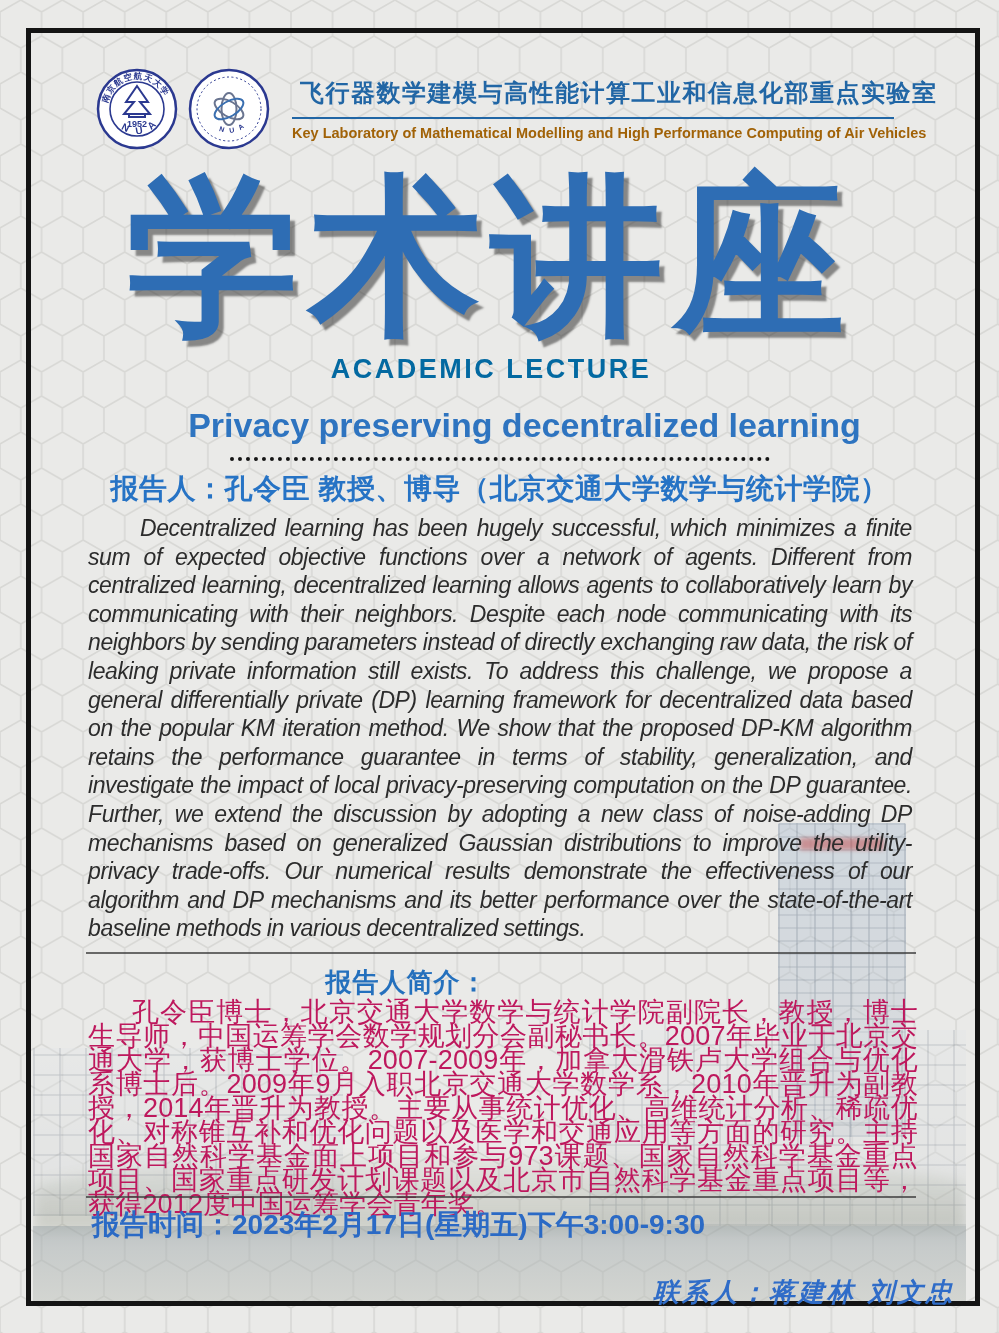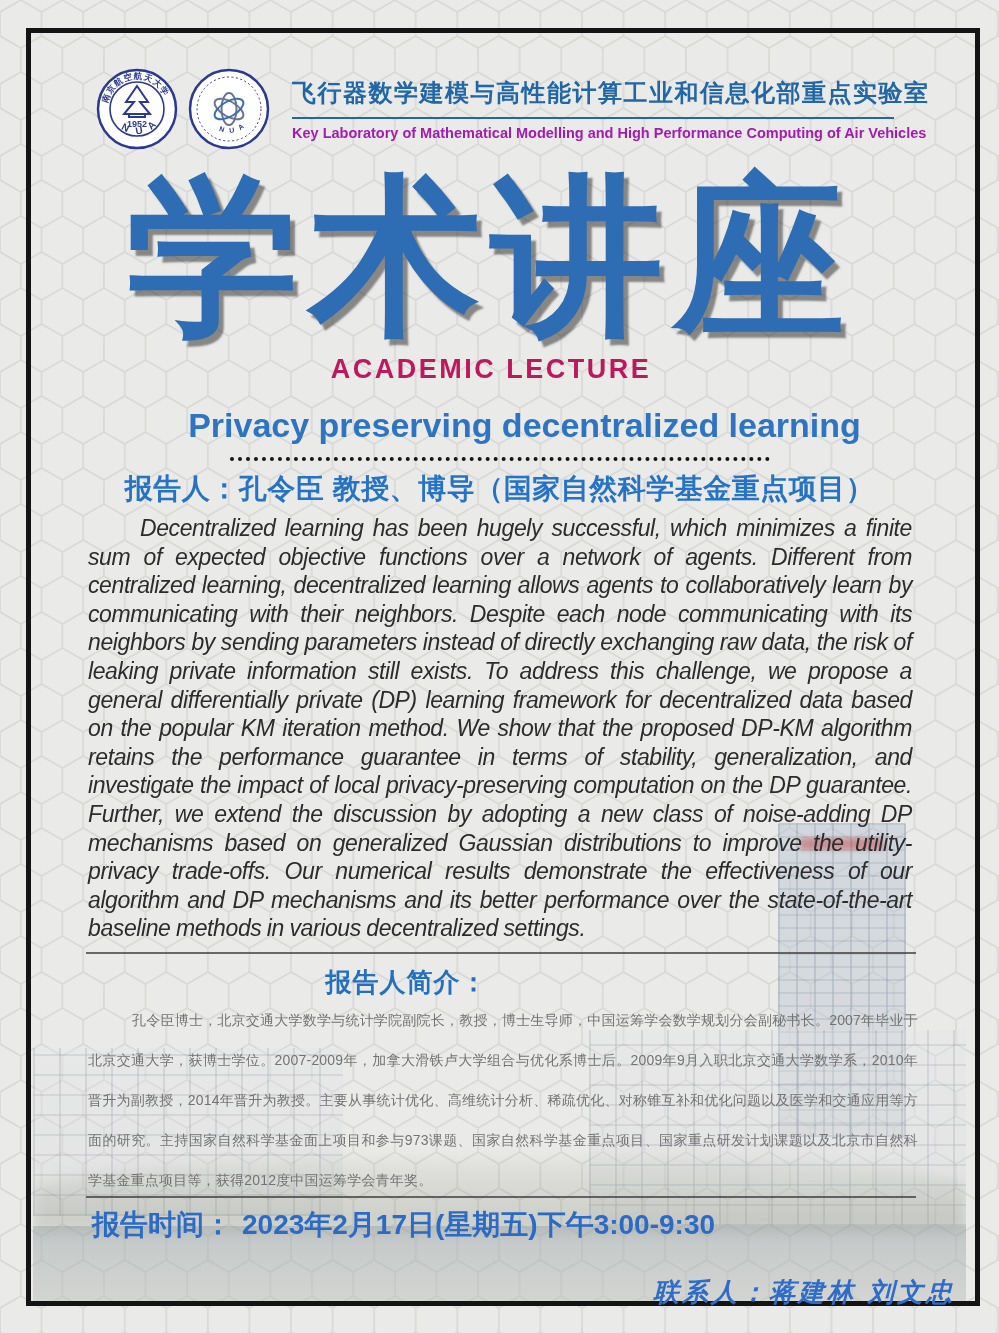--- a/index.html
+++ b/index.html
@@ -29,47 +29,47 @@
     background:linear-gradient(180deg,#9aa4a8,#bcc0ba);}
   
   .frame{position:absolute;left:26px;top:28px;width:944px;height:1268px;
          border:5px solid #141414;z-index:2;pointer-events:none;}
   .content{position:absolute;left:0;top:0;width:999px;height:1333px;z-index:3;}
   
   .header{position:absolute;left:96px;top:68px;width:828px;display:flex;align-items:center;}
   .logo{width:82px;height:82px;flex:0 0 auto;}
   .logo + .logo{margin-left:10px;}
   .hdr-text{margin-left:22px;}
-  .hdr-zh{font-size:24px;font-weight:bold;color:#2166a5;letter-spacing:1.5px;white-space:nowrap;}
+  .hdr-zh{font-size:24px;font-weight:bold;color:#2166a5;letter-spacing:1.5px;white-space:nowrap;margin-left:8px;}
   .hdr-divider{border-top:2px solid #2166a5;margin:8px 0 6px 0;width:602px;}
-  .hdr-en{font-size:14.5px;font-weight:bold;color:#a21caf;white-space:nowrap;}
+  .hdr-en{font-size:14.5px;font-weight:bold;color:#a16207;white-space:nowrap;}
   
   .banner{position:absolute;left:0;top:170px;width:982px;text-align:center;}
   .banner-zh{font-size:172px;line-height:1;font-weight:900;color:#2e6db4;letter-spacing:10px;
              text-shadow:5px 6px 2px rgba(35,35,35,.5);white-space:nowrap;}
-  .banner-en{font-size:27px;font-weight:bold;color:#be185d;letter-spacing:2.5px;margin-top:12px;}
+  .banner-en{font-size:27px;font-weight:bold;color:#0369a1;letter-spacing:2.5px;margin-top:12px;}
   
   .lecture-title{position:absolute;left:0;top:406px;width:999px;text-align:center;
                  font-size:34px;font-weight:bold;color:#2e74c0;padding-left:25px;}
   .dotted-line{position:absolute;left:230px;top:457px;width:540px;border-top:4px dotted #151515;}
   .speaker-line{position:absolute;left:0;top:470px;width:999px;text-align:center;
                 font-size:28px;font-weight:bold;color:#2673c5;letter-spacing:.5px;}
   
   .abstract{position:absolute;left:88px;top:514px;width:824px;font-size:23px;line-height:28.6px;
             color:#2c2c2c;text-align:justify;text-indent:52px;letter-spacing:-.4px;word-spacing:-.5px;font-style:italic;}
   .rule{position:absolute;left:86px;width:830px;border-top:2px solid rgba(60,60,60,.75);}
   .rule1{top:952px;} .rule2{top:1196px;}
   .bio-heading{position:absolute;left:0;top:965px;width:813px;text-align:center;
                font-size:26px;font-weight:bold;color:#2470bd;letter-spacing:1px;}
-  .bio-text{position:absolute;left:88px;top:1000px;width:830px;font-size:14px;line-height:40px;
-            color:#737373;text-align:justify;text-indent:44px;letter-spacing:.2px;}
+  .bio-text{position:absolute;left:88px;top:1000px;width:830px;font-size:27px;line-height:24px;
+            color:#be185d;text-align:justify;text-indent:44px;letter-spacing:.2px;}
   
   .footer-line{position:absolute;left:92px;font-size:28px;font-weight:bold;color:#2b6ac5;white-space:nowrap;}
   .footer-time{top:1206px;} .footer-venue{top:1246px;}
-  .footer-line .lbl{margin-right:10px;}
+  .footer-line .lbl{margin-right:0;}
   .contact{position:absolute;top:1275px;right:44px;font-size:26px;font-weight:bold;font-style:italic;
            font-family:"DejaVu Serif",serif;color:#2f6cc8;letter-spacing:3px;white-space:nowrap;}
   .seal-text{font-family:"Liberation Sans",sans-serif;}
 </style>
 </head>
 <body>
 
 <svg class="hex-layer" width="999" height="1333" xmlns="http://www.w3.org/2000/svg">
   <defs>
     <pattern id="hex" width="41.57" height="72" patternUnits="userSpaceOnUse">
@@ -127,21 +127,21 @@
     </div>
   </div>
 
   <div class="banner">
     <div class="banner-zh">学术讲座</div>
     <div class="banner-en">ACADEMIC LECTURE</div>
   </div>
 
   <div class="lecture-title">Privacy preserving decentralized learning</div>
   <div class="dotted-line"></div>
-  <div class="speaker-line">报告人：孔令臣 教授、博导（国家自然科学基金重点项目）</div>
+  <div class="speaker-line">报告人：孔令臣 教授、博导（北京交通大学数学与统计学院）</div>
 
   <div class="abstract">Decentralized learning has been hugely successful, which minimizes a finite sum of expected objective functions over a network of agents. Different from centralized learning, decentralized learning allows agents to collaboratively learn by communicating with their neighbors. Despite each node communicating with its neighbors by sending parameters instead of directly exchanging raw data, the risk of leaking private information still exists. To address this challenge, we propose a general differentially private (DP) learning framework for decentralized data based on the popular KM iteration method.  We show that the proposed DP-KM algorithm retains the performance guarantee in terms of stability, generalization, and investigate the impact of local privacy-preserving computation on the DP guarantee. Further, we extend the discussion by adopting a new class of noise-adding DP mechanisms based on generalized Gaussian distributions to improve the utility-privacy trade-offs. Our numerical results demonstrate the effectiveness of our algorithm and DP mechanisms and its better performance over the state-of-the-art baseline methods in various decentralized settings.</div>
 
   <div class="rule rule1"></div>
   <div class="bio-heading">报告人简介：</div>
   <div class="bio-text">孔令臣博士，北京交通大学数学与统计学院副院长，教授，博士生导师，中国运筹学会数学规划分会副秘书长。2007年毕业于北京交通大学，获博士学位。2007-2009年，加拿大滑铁卢大学组合与优化系博士后。2009年9月入职北京交通大学数学系，2010年晋升为副教授，2014年晋升为教授。主要从事统计优化、高维统计分析、稀疏优化、对称锥互补和优化问题以及医学和交通应用等方面的研究。主持国家自然科学基金面上项目和参与973课题、国家自然科学基金重点项目、国家重点研发计划课题以及北京市自然科学基金重点项目等，获得2012度中国运筹学会青年奖。</div>
   <div class="rule rule2"></div>
 
   <div class="footer-line footer-time">
     <span class="lbl">报告时间：</span><span>2023年2月17日(星期五)下午3:00-9:30</span>

